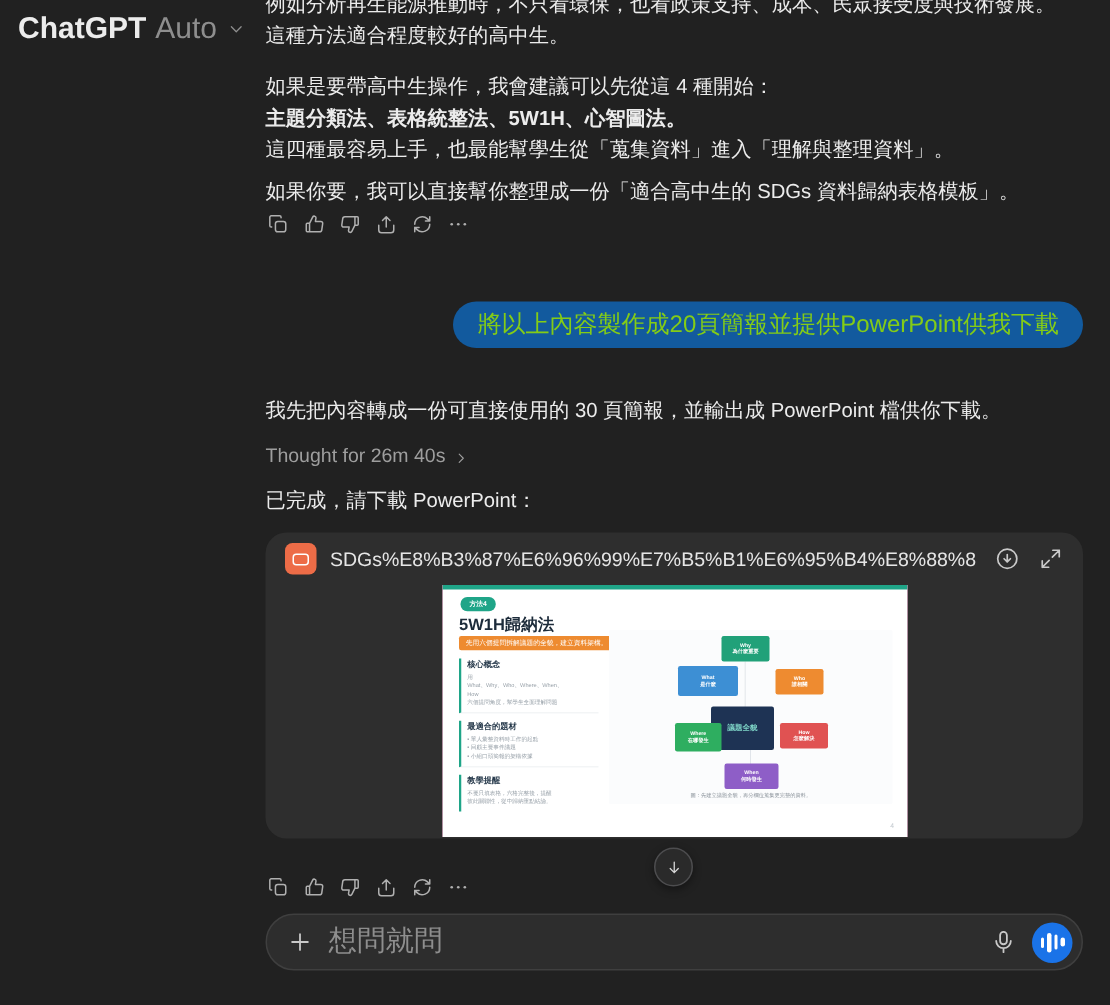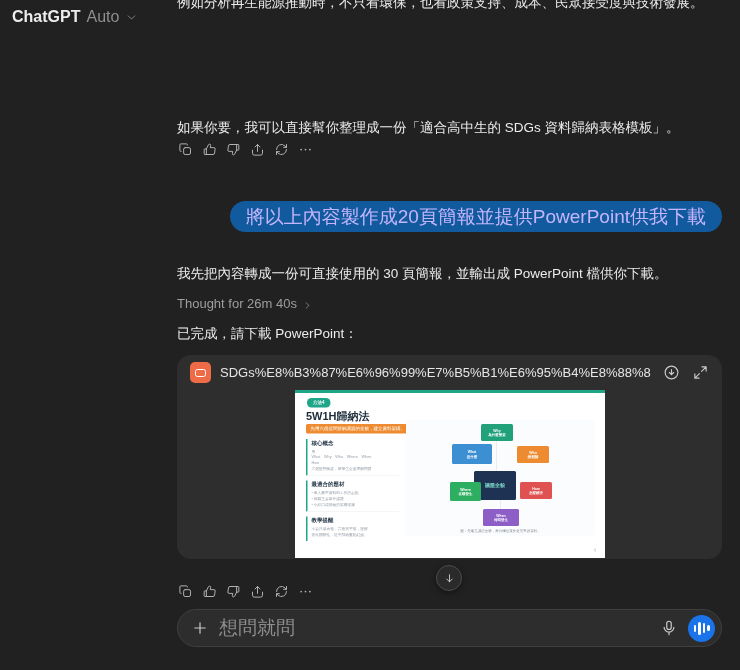--- a/index.html
+++ b/index.html
@@ -2,35 +2,35 @@
 <html><head>
 <meta charset="utf-8">
 <style>
   * { margin:0; padding:0; box-sizing:border-box; }
   html,body { width:740px; height:670px; background:#212121; overflow:hidden;
               font-family:"Liberation Sans","DejaVu Sans",sans-serif; }
   .icon { stroke:#c9c9c9; fill:none; stroke-width:1.6; stroke-linecap:round; stroke-linejoin:round; }
 
   
   .top-header { position:absolute; left:12px; top:8px; display:flex; align-items:center; gap:6px;
-                font-size:16px; cursor:pointer; }
+                font-size:20px; cursor:pointer; }
   .brand { color:#ececec; font-weight:600; }
   .model { color:#8e8e8e; }
   .top-header svg { width:13px; height:13px; stroke:#8e8e8e; }
 
   
   .chat { position:absolute; left:177px; top:0; width:545px; height:670px; }
   .msg { position:absolute; left:0; right:0; color:#ececec; font-size:13.5px; line-height:21px; }
   .bold-line { font-weight:700; }
 
   .actions { position:absolute; left:1px; display:flex; gap:9px; align-items:center; }
   .act-btn { width:15px; height:15px; cursor:pointer; opacity:.85; }
 
   .bubble-row { position:absolute; right:0; top:201px; }
-  .bubble { background:#125a9e; color:#c4b5fd; font-size:19px; line-height:17px;
+  .bubble { background:#125a9e; color:#84cc16; font-size:16px; line-height:17px;
             padding:7px 16px; border-radius:18px; white-space:nowrap; }
 
   .thought { position:absolute; top:296px; color:#9e9e9e; font-size:13px; display:flex;
              align-items:flex-end; gap:5px; cursor:pointer; }
   .thought svg { width:11px; height:11px; stroke:#9e9e9e; }
 
   
   .card { position:absolute; top:355px; left:0; width:545px; height:204px;
           background:#2e2e2e; border-radius:14px; overflow:hidden; }
   .card-header { height:35px; display:flex; align-items:center; gap:9px; padding:0 13px; }
@@ -104,22 +104,26 @@
   <span class="model">Auto</span>
   <svg viewBox="0 0 24 24" class="icon">
       <path d="m6 9 6 6 6-6"></path>
     </svg>
 </div>
 
 <div class="chat">
 
   <div class="msg" style="top:-8px">
     <div>例如分析再生能源推動時，不只看環保，也看政策支持、成本、民眾接受度與技術發展。</div>
+    <div>這種方法適合程度較好的高中生。</div>
   </div>
   <div class="msg" style="top:47px">
+    <div>如果是要帶高中生操作，我會建議可以先從這 4 種開始：</div>
+    <div class="bold-line">主題分類法、表格統整法、5W1H、心智圖法。</div>
+    <div>這四種最容易上手，也最能幫學生從「蒐集資料」進入「理解與整理資料」。</div>
   </div>
   <div class="msg" style="top:117px">
     <div>如果你要，我可以直接幫你整理成一份「適合高中生的 SDGs 資料歸納表格模板」。</div>
   </div>
 
   <div class="actions" style="top:142px">
     <svg viewBox="0 0 24 24" class="icon act-btn">
         <rect x="9" y="9" width="11" height="11" rx="2.5"></rect>
         <path d="M5 15h-.5A1.5 1.5 0 0 1 3 13.5v-9A1.5 1.5 0 0 1 4.5 3h9A1.5 1.5 0 0 1 15 4.5V5"></path>
       </svg>

